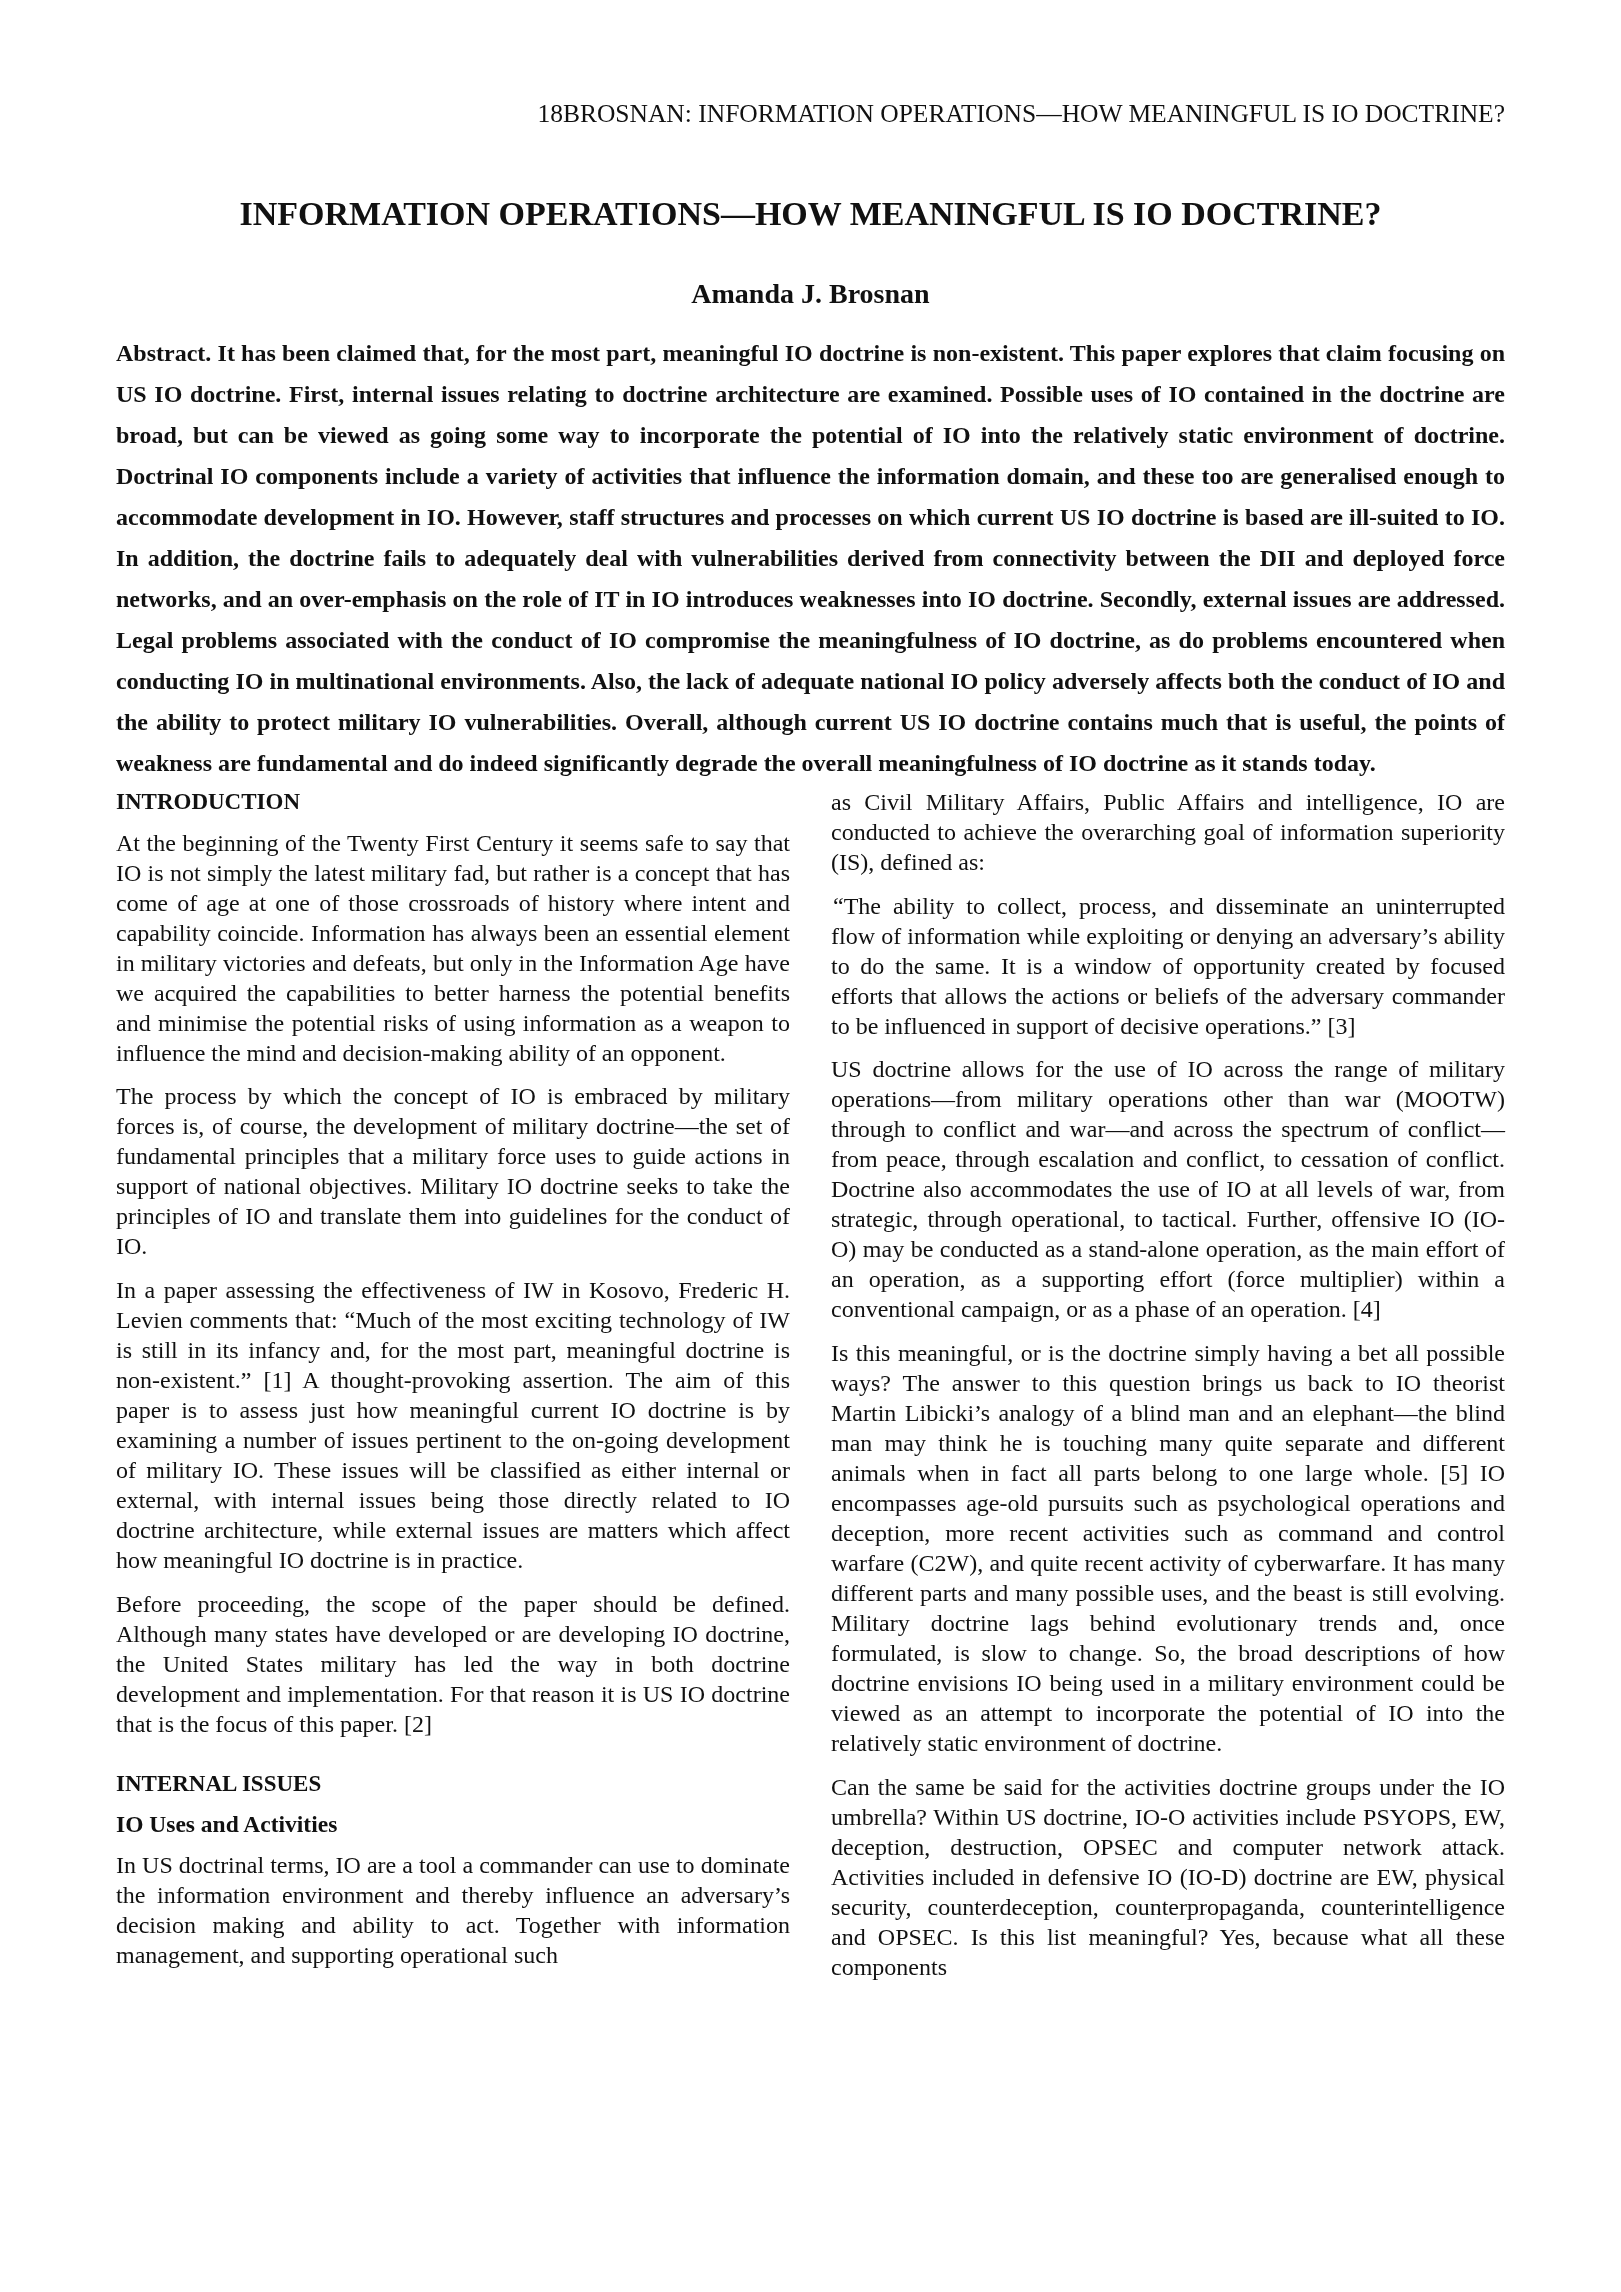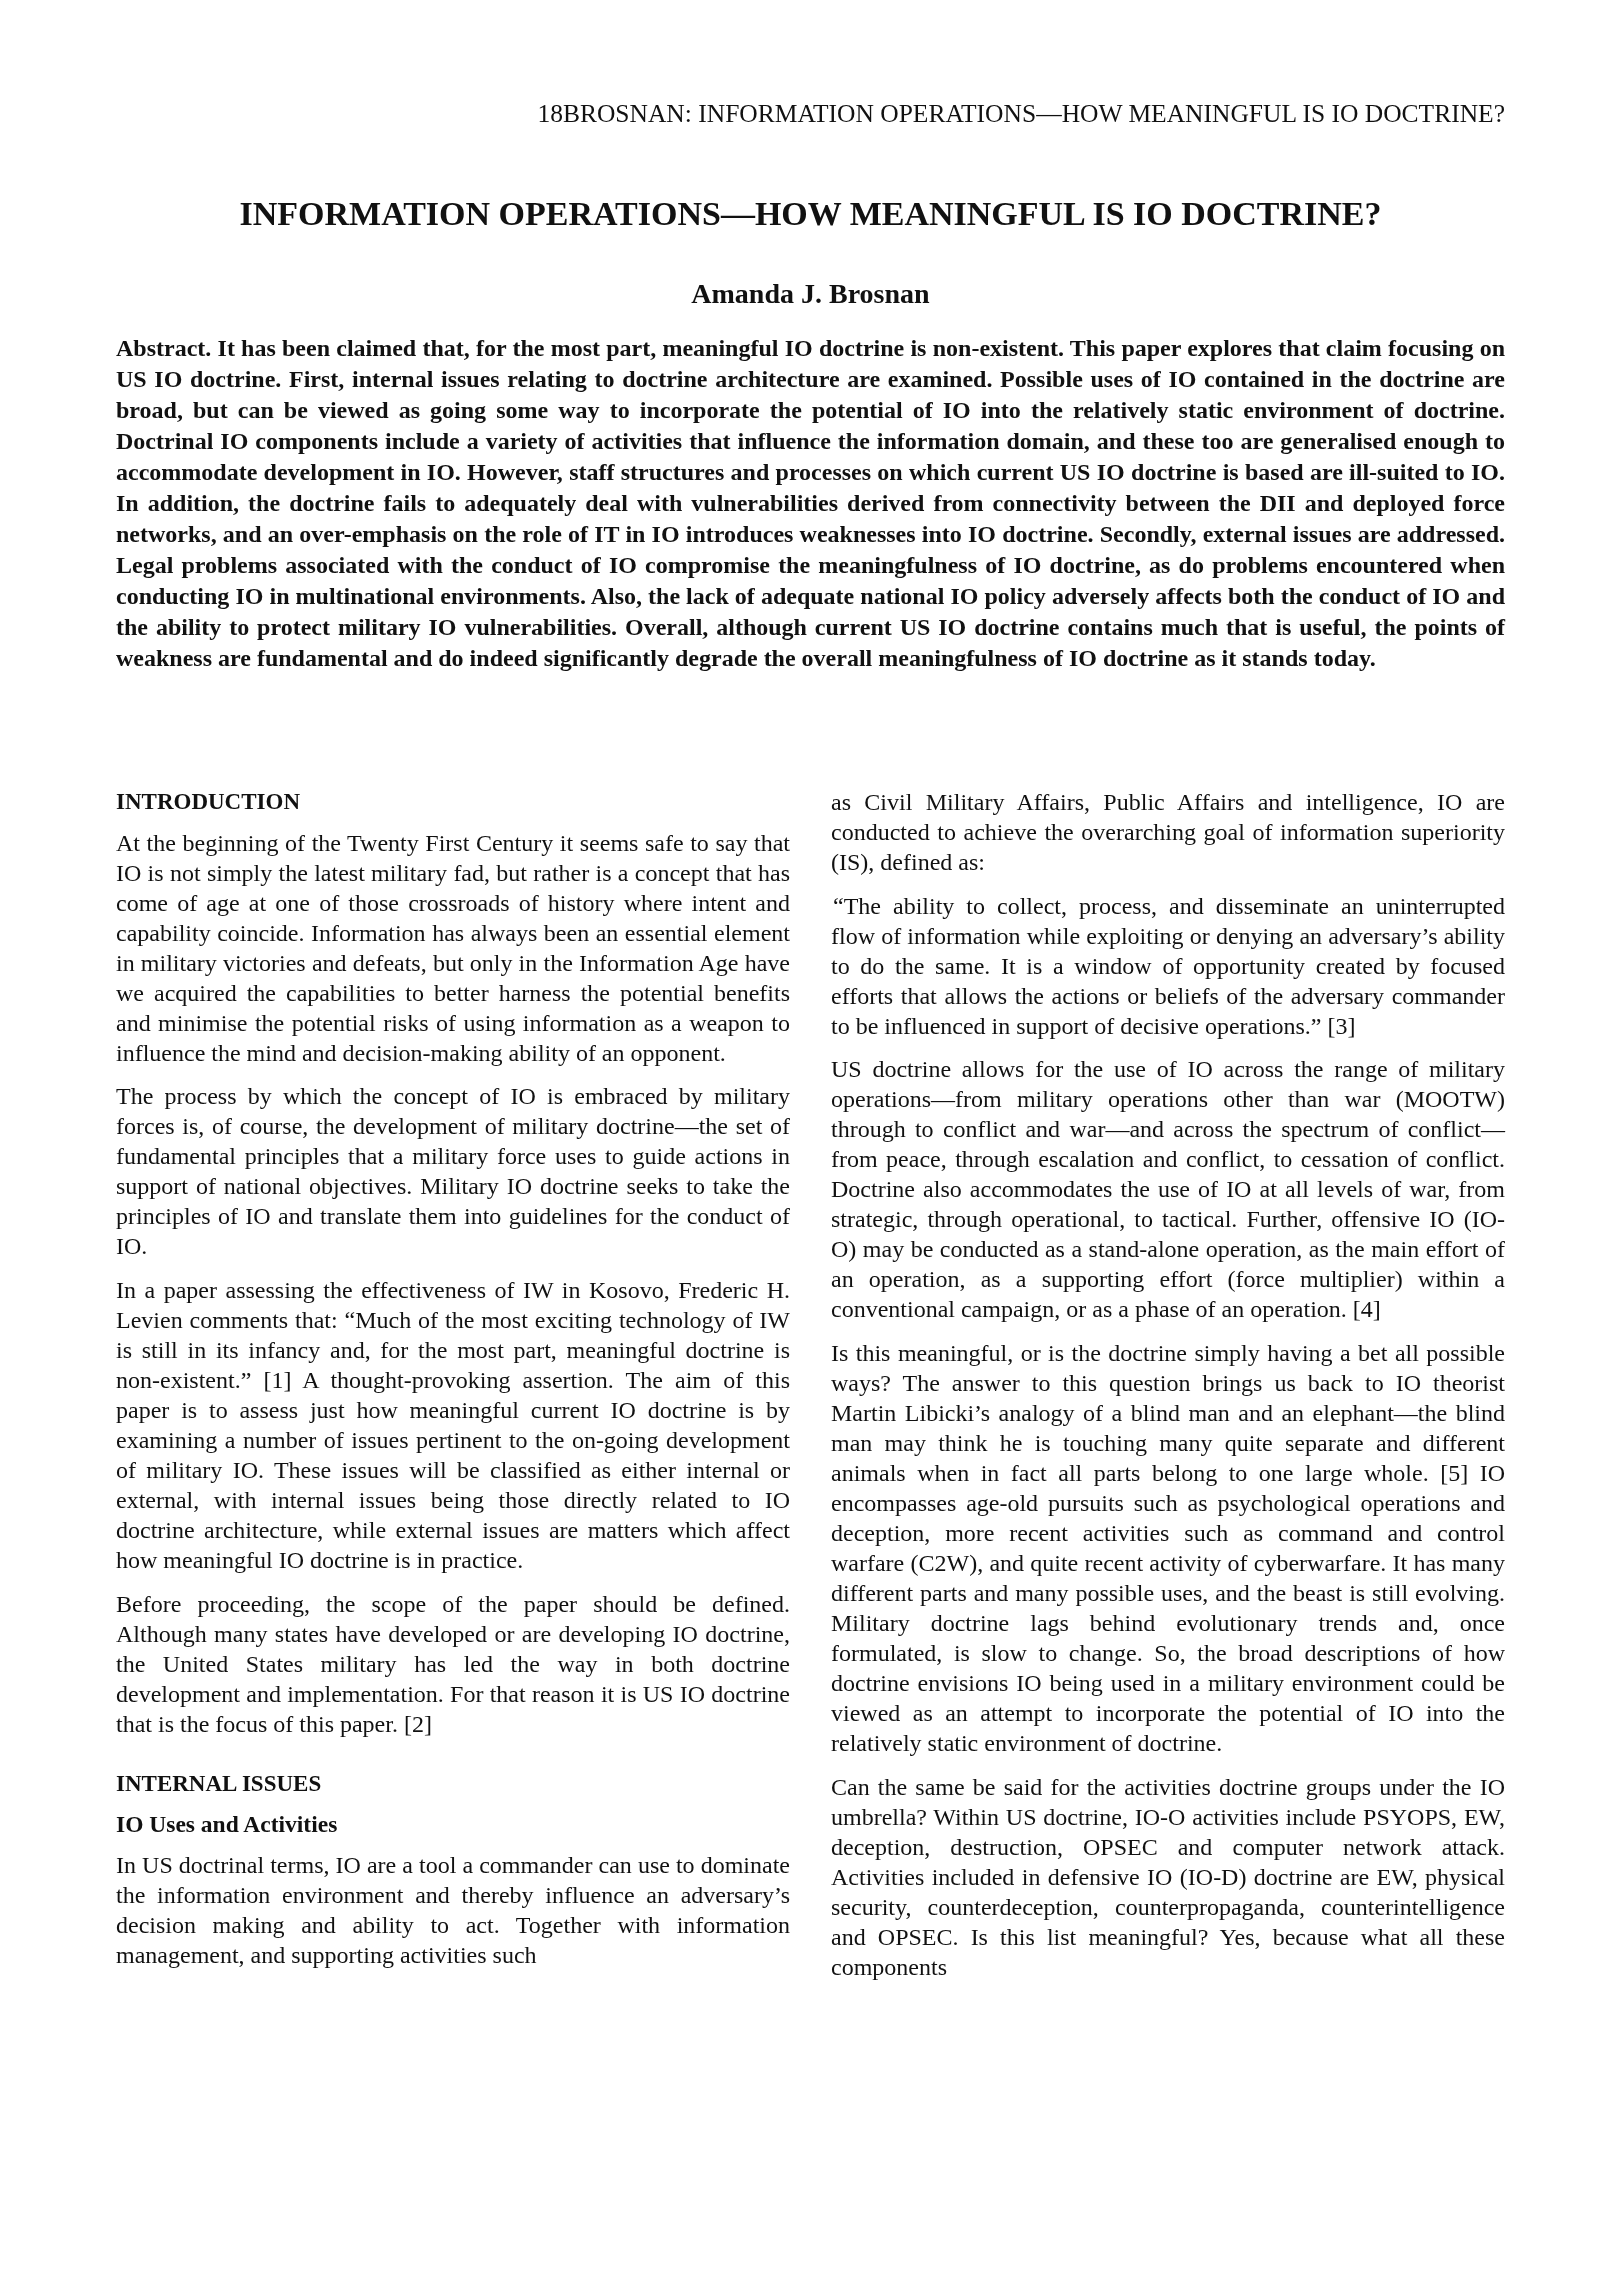--- a/index.html
+++ b/index.html
@@ -46,21 +46,21 @@
     font-size: 28px;
     line-height: 35px;
   }
   .abstract {
     position: absolute;
     top: 333px;
     left: 116px;
     width: 1389px;
     font-weight: bold;
     font-size: 24px;
-    line-height: 31px;
+    line-height: 41px;
     text-align: justify;
     margin: 0;
   }
   .column {
     position: absolute;
     width: 674px;
     font-size: 24px;
     line-height: 30px;
     text-align: justify;
   }
@@ -101,21 +101,21 @@
 <p class="abstract">Abstract. It has been claimed that, for the most part, meaningful IO doctrine is non-existent. This paper explores that claim focusing on US IO doctrine. First, internal issues relating to doctrine architecture are examined. Possible uses of IO contained in the doctrine are broad, but can be viewed as going some way to incorporate the potential of IO into the relatively static environment of doctrine. Doctrinal IO components include a variety of activities that influence the information domain, and these too are generalised enough to accommodate development in IO. However, staff structures and processes on which current US IO doctrine is based are ill-suited to IO. In addition, the doctrine fails to adequately deal with vulnerabilities derived from connectivity between the DII and deployed force networks, and an over-emphasis on the role of IT in IO introduces weaknesses into IO doctrine. Secondly, external issues are addressed. Legal problems associated with the conduct of IO compromise the meaningfulness of IO doctrine, as do problems encountered when conducting IO in multinational environments. Also, the lack of adequate national IO policy adversely affects both the conduct of IO and the ability to protect military IO vulnerabilities. Overall, although current US IO doctrine contains much that is useful, the points of weakness are fundamental and do indeed significantly degrade the overall meaningfulness of IO doctrine as it stands today.</p>
 
 <div class="column col-left">
   <div class="section-heading">INTRODUCTION</div>
   <p>At the beginning of the Twenty First Century it seems safe to say that IO is not simply the latest military fad, but rather is a concept that has come of age at one of those crossroads of history where intent and capability coincide. Information has always been an essential element in military victories and defeats, but only in the Information Age have we acquired the capabilities to better harness the potential benefits and minimise the potential risks of using information as a weapon to influence the mind and decision-making ability of an opponent.</p>
   <p>The process by which the concept of IO is embraced by military forces is, of course, the development of military doctrine—the set of fundamental principles that a military force uses to guide actions in support of national objectives. Military IO doctrine seeks to take the principles of IO and translate them into guidelines for the conduct of IO.</p>
   <p>In a paper assessing the effectiveness of IW in Kosovo, Frederic H. Levien comments that: “Much of the most exciting technology of IW is still in its infancy and, for the most part, meaningful doctrine is non-existent.” [1] A thought-provoking assertion. The aim of this paper is to assess just how meaningful current IO doctrine is by examining a number of issues pertinent to the on-going development of military IO. These issues will be classified as either internal or external, with internal issues being those directly related to IO doctrine architecture, while external issues are matters which affect how meaningful IO doctrine is in practice.</p>
   <p>Before proceeding, the scope of the paper should be defined. Although many states have developed or are developing IO doctrine, the United States military has led the way in both doctrine development and implementation. For that reason it is US IO doctrine that is the focus of this paper. [2]</p>
   <div class="section-heading gap-before">INTERNAL ISSUES</div>
   <div class="sub-heading">IO Uses and Activities</div>
-  <p>In US doctrinal terms, IO are a tool a commander can use to dominate the information environment and thereby influence an adversary’s decision making and ability to act. Together with information management, and supporting activities such</p>
+  <p>In US doctrinal terms, IO are a tool a commander can use to dominate the information environment and thereby influence an adversary’s decision making and ability to act. Together with information management, and supporting operational such</p>
 </div>
 
 <div class="column col-right">
   <p>as Civil Military Affairs, Public Affairs and intelligence, IO are conducted to achieve the overarching goal of information superiority (IS), defined as:</p>
   <p class="quote-indent">“The ability to collect, process, and disseminate an uninterrupted flow of information while exploiting or denying an adversary’s ability to do the same. It is a window of opportunity created by focused efforts that allows the actions or beliefs of the adversary commander to be influenced in support of decisive operations.” [3]</p>
   <p>US doctrine allows for the use of IO across the range of military operations—from military operations other than war (MOOTW) through to conflict and war—and across the spectrum of conflict—from peace, through escalation and conflict, to cessation of conflict. Doctrine also accommodates the use of IO at all levels of war, from strategic, through operational, to tactical. Further, offensive IO (IO-O) may be conducted as a stand-alone operation, as the main effort of an operation, as a supporting effort (force multiplier) within a conventional campaign, or as a phase of an operation. [4]</p>
   <p>Is this meaningful, or is the doctrine simply having a bet all possible ways? The answer to this question brings us back to IO theorist Martin Libicki’s analogy of a blind man and an elephant—the blind man may think he is touching many quite separate and different animals when in fact all parts belong to one large whole. [5] IO encompasses age-old pursuits such as psychological operations and deception, more recent activities such as command and control warfare (C2W), and quite recent activity of cyberwarfare. It has many different parts and many possible uses, and the beast is still evolving. Military doctrine lags behind evolutionary trends and, once formulated, is slow to change. So, the broad descriptions of how doctrine envisions IO being used in a military environment could be viewed as an attempt to incorporate the potential of IO into the relatively static environment of doctrine.</p>
   <p>Can the same be said for the activities doctrine groups under the IO umbrella? Within US doctrine, IO-O activities include PSYOPS, EW, deception, destruction, OPSEC and computer network attack. Activities included in defensive IO (IO-D) doctrine are EW, physical security, counterdeception, counterpropaganda, counterintelligence and OPSEC. Is this list meaningful? Yes, because what all these components</p>
 </div>
 

